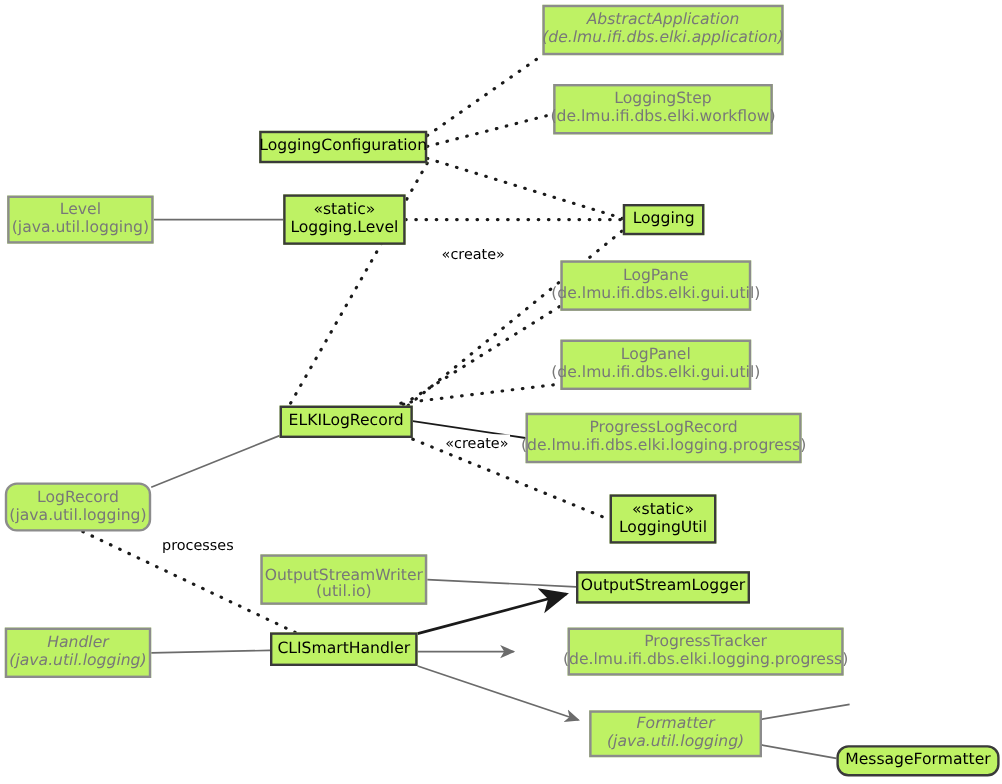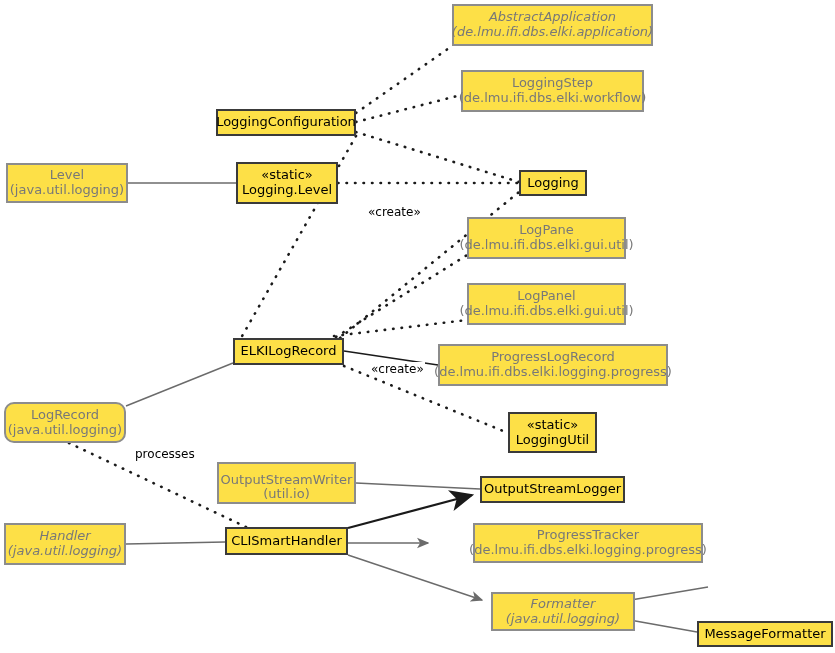--- a/index.html
+++ b/index.html
@@ -10,21 +10,21 @@
     font-family:"DejaVu Sans","Liberation Sans",sans-serif;
     overflow:hidden;
   }
   svg.edges{position:absolute;left:0;top:0;width:835px;height:653px;}
   .node{
     position:absolute;
     box-sizing:border-box;
     display:flex;flex-direction:column;
     align-items:center;justify-content:center;
     text-align:center;
-    background:#fde047;
+    background:#bef264;
     line-height:1.12;
     z-index:5;
   }
   .node .ln{display:block;white-space:nowrap;}
   
   .node.primary{
     border:2px solid #3a3a3a;
     color:#000000;
     font-size:13px;
   }
@@ -175,21 +175,21 @@
     <span class="ln">ProgressTracker</span>
     <span class="ln pkg">(de.lmu.ifi.dbs.elki.logging.progress)</span>
   </div>
 
   <div class="node external abstract" style="left:491px;top:592px;width:144px;height:39px;">
     <span class="ln">Formatter</span>
     <span class="ln pkg">(java.util.logging)</span>
   </div>
 
 
-  <div class="node primary" style="left:697px;top:621px;width:136px;height:26px;">
+  <div class="node primary" style="left:697px;top:621px;width:136px;height:26px;border-radius:10px;">
     <span class="ln">MessageFormatter</span>
   </div>
 
   <div class="edgelabel" style="left:367px;top:205px;">«create»</div>
   <div class="edgelabel" style="left:370px;top:362px;">«create»</div>
   <div class="edgelabel" style="left:134px;top:447px;">processes</div>
 
 </div>
 
 </body></html>

